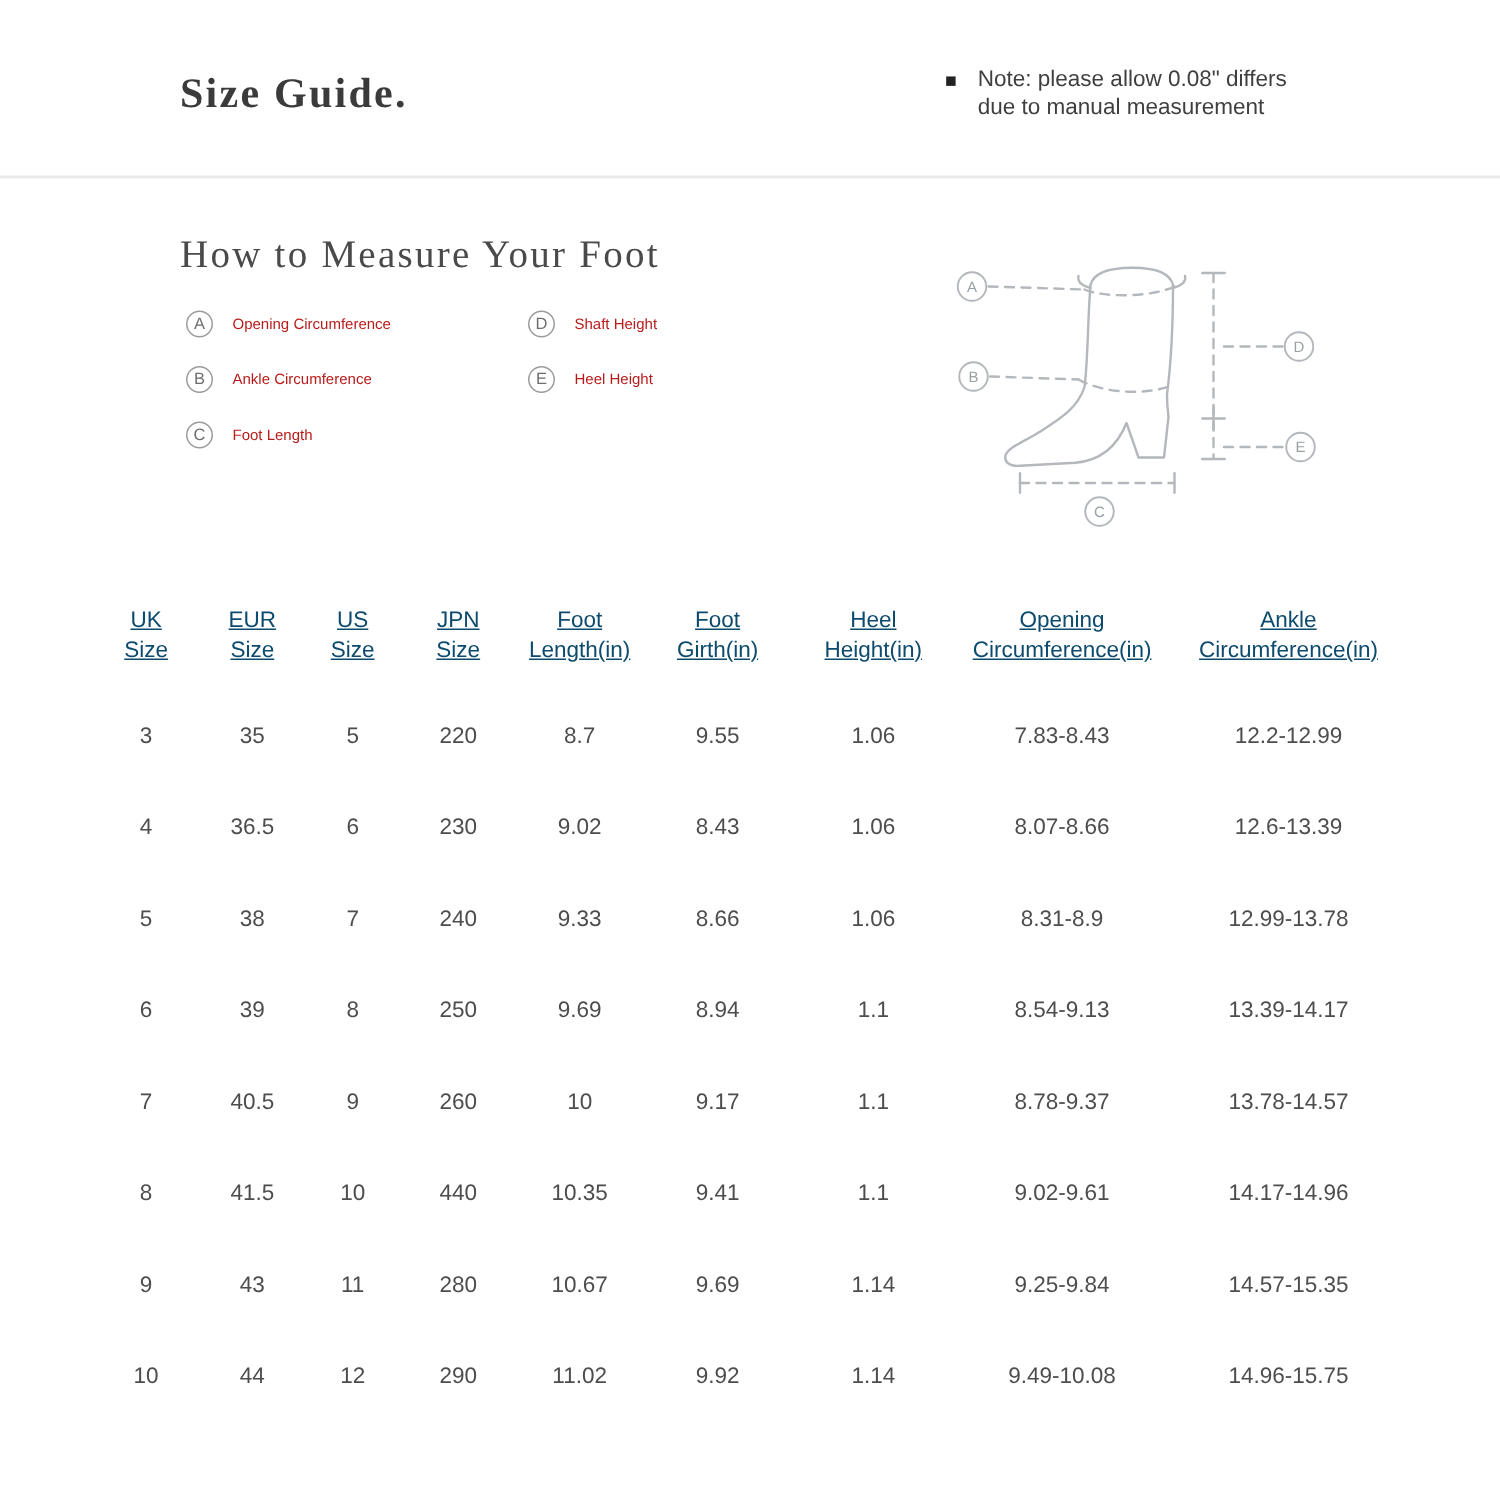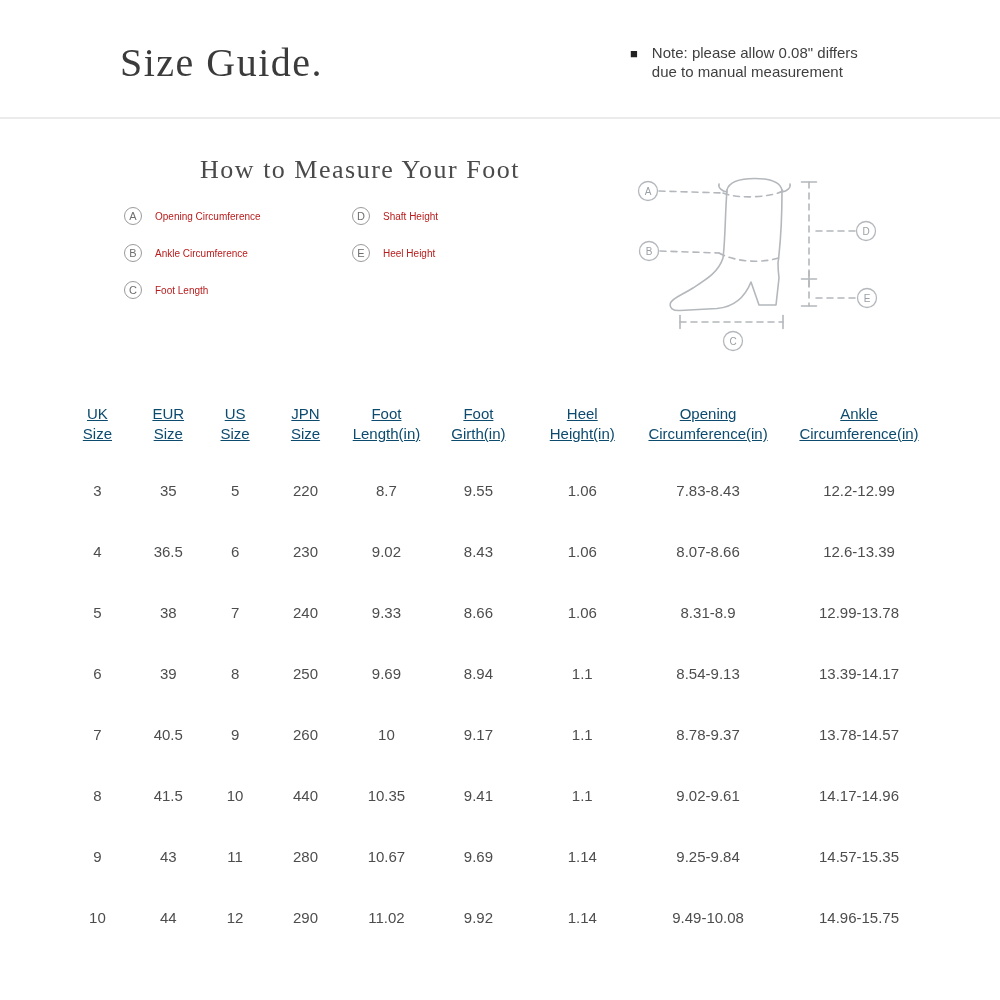--- a/index.html
+++ b/index.html
@@ -16,22 +16,22 @@
   
   .header {
     height: 117px;
     display: flex;
     align-items: center;
     justify-content: space-between;
     padding: 0 120px 0 120px;
   }
   .page-title {
     font-family: "Liberation Serif", "DejaVu Serif", serif;
-    font-size: 40px;
-    font-weight: 400;
+    font-size: 28px;
+    font-weight: 700;
     letter-spacing: 1.5px;
     color: #3b3b3b;
     margin-top: 8px;
   }
   .note {
     display: flex;
     align-items: flex-start;
     gap: 14px;
     width: 250px;
     margin-top: 6px;
@@ -63,21 +63,20 @@
     margin-left: 120px;
     width: 480px;
   }
   .measure-heading {
     font-family: "Liberation Serif", "DejaVu Serif", serif;
     font-size: 26px;
     font-weight: 500;
     letter-spacing: 1.5px;
     color: #4a4a4a;
     margin-top: 36px;
-    text-align: center;
   }
   .legend {
     margin-top: 22px;
     margin-left: 4px;
     display: grid;
     grid-template-columns: 228px auto;
     grid-auto-flow: row;
     row-gap: 19px;
   }
   .legend-item {

